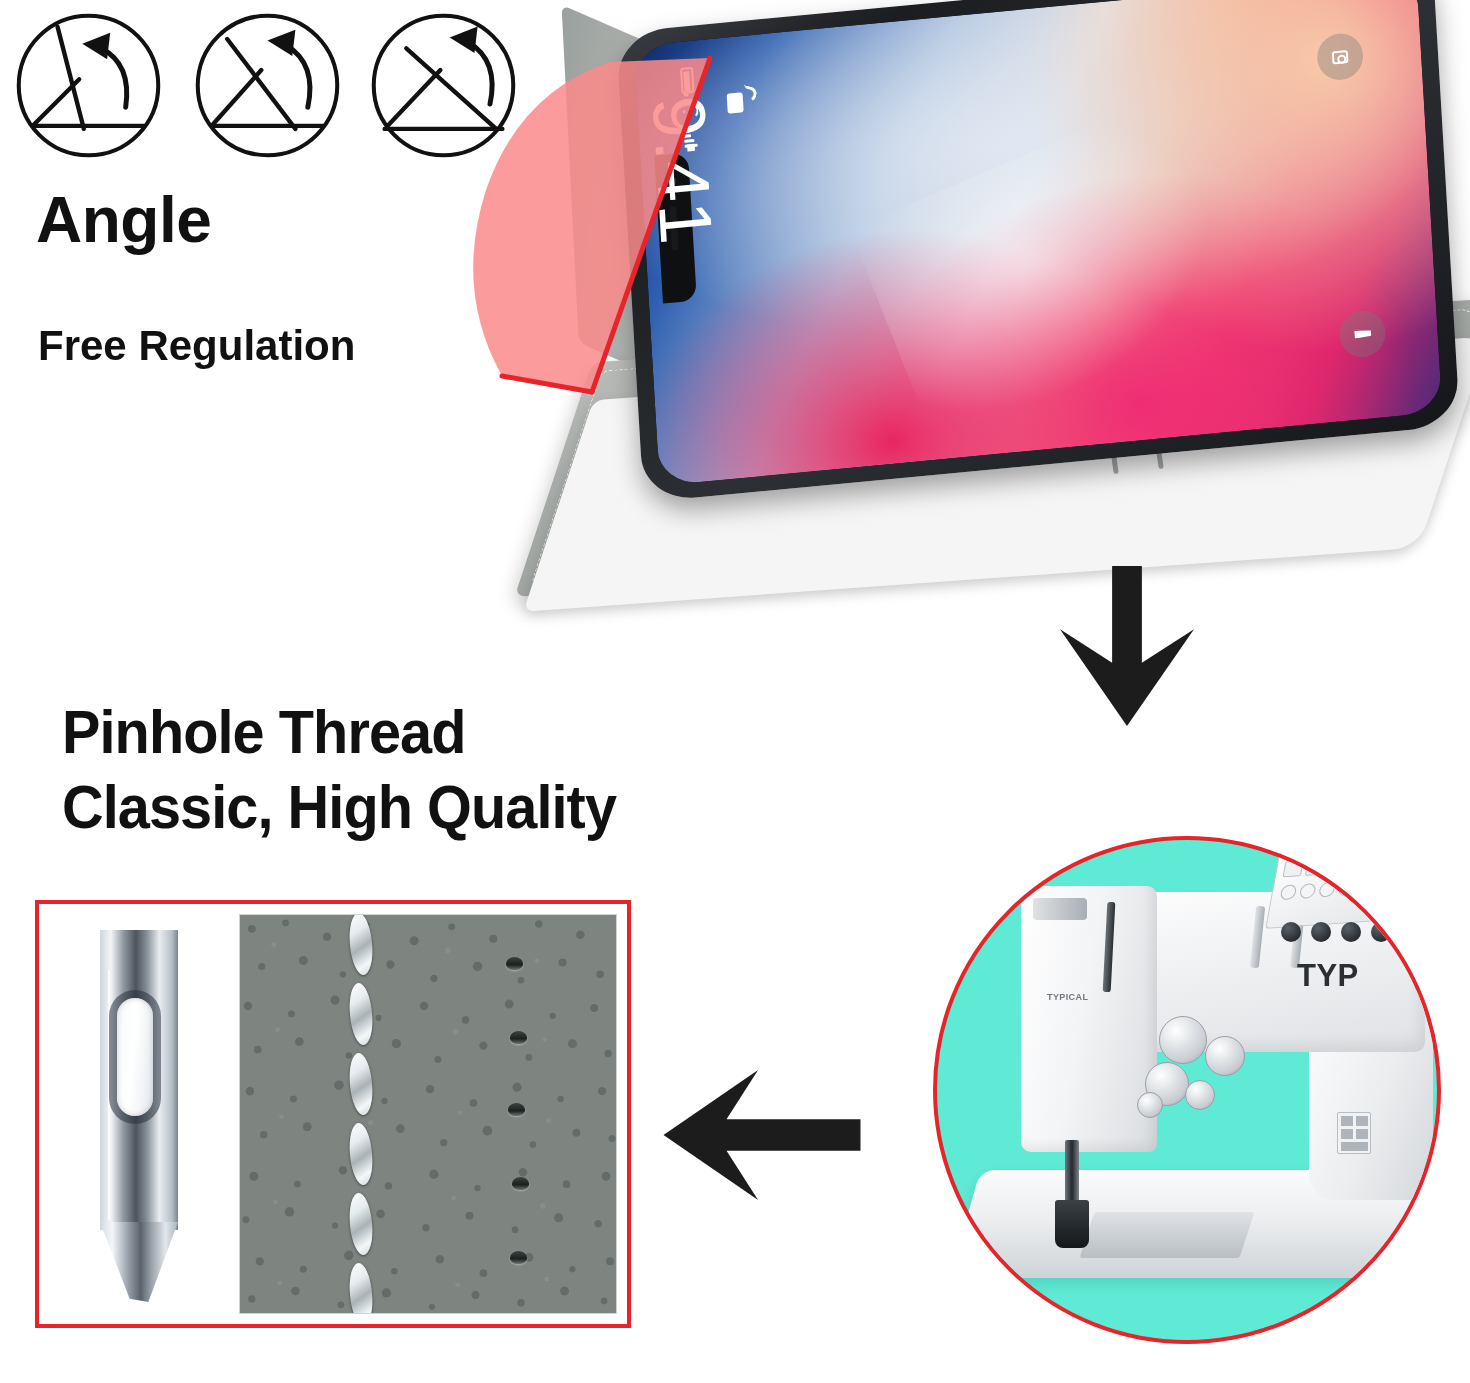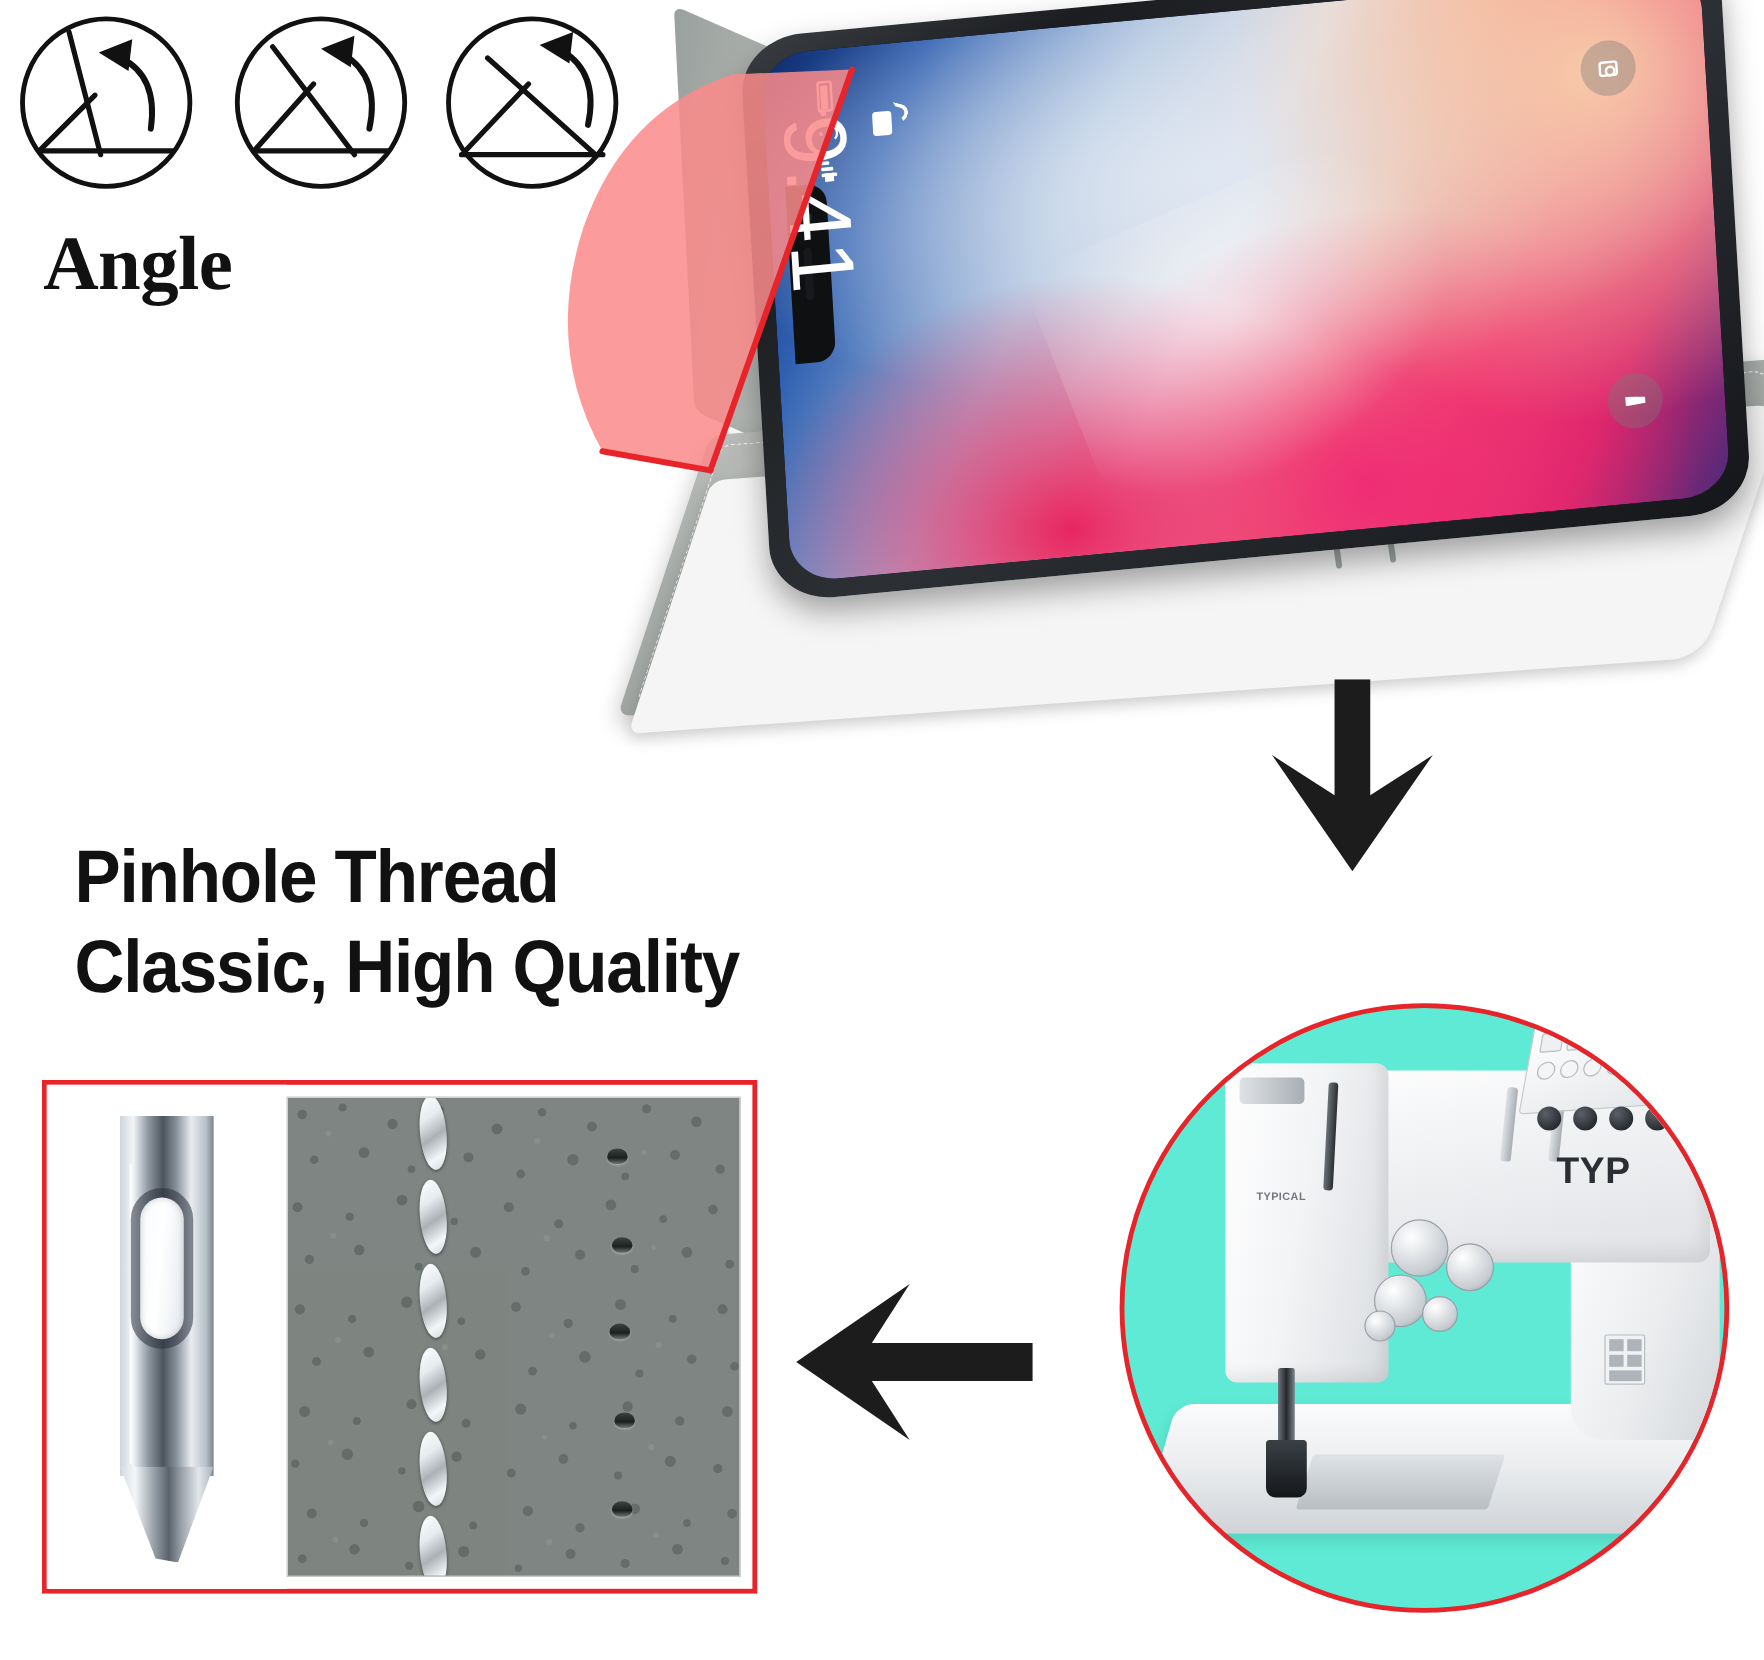--- a/index.html
+++ b/index.html
@@ -17,21 +17,21 @@
   .angle-icon:nth-child(1) { left: 3px; }
   .angle-icon:nth-child(2) { left: 182px; }
   .angle-icon:nth-child(3) { left: 358px; }
   .angle-icon svg { display: block; width: 100%; height: 100%; }
 
   
   .h-angle {
     position: absolute; left: 36px; top: 188px;
     font-size: 64px; font-weight: bold; color: #111;
     letter-spacing: -0.5px; line-height: 1;
-    font-family: Liberation Serif, serif;
+    font-family: Liberation Sans, sans-serif;
   }
   .h-free {
     position: absolute; left: 38px; top: 325px;
     font-size: 42px; font-weight: bold; color: #111;
     line-height: 1; font-family: "Liberation Sans", sans-serif;
   }
   .h-pinhole {
     position: absolute; left: 62px; top: 700px;
     font-size: 62px; font-weight: bold; color: #111;
     line-height: 1.02; letter-spacing: -1px;
@@ -330,20 +330,21 @@
         <line x1="14" y1="76" x2="48" y2="40" stroke="#111" stroke-width="2.8" stroke-linecap="round"></line>
         <line x1="26" y1="26" x2="84" y2="78" stroke="#111" stroke-width="2.8" stroke-linecap="round"></line>
         <path d="M66 22 Q86 34 80 62" fill="none" stroke="#111" stroke-width="3.2" stroke-linecap="round"></path>
         <polygon points="54,19 72,12 70,29" fill="#111"></polygon>
       </svg>
     </div>
 
   </div>
 
   <div class="h-angle">Angle</div>
+  <div class="h-free">Free Regulation</div>
 
   <div class="h-pinhole">
     <span class="l1">Pinhole Thread</span>
     <span class="l2">Classic, High Quality</span>
   </div>
 
   <div class="scene">
 
     <div class="case-back"></div>
     <div class="case-base"></div>

